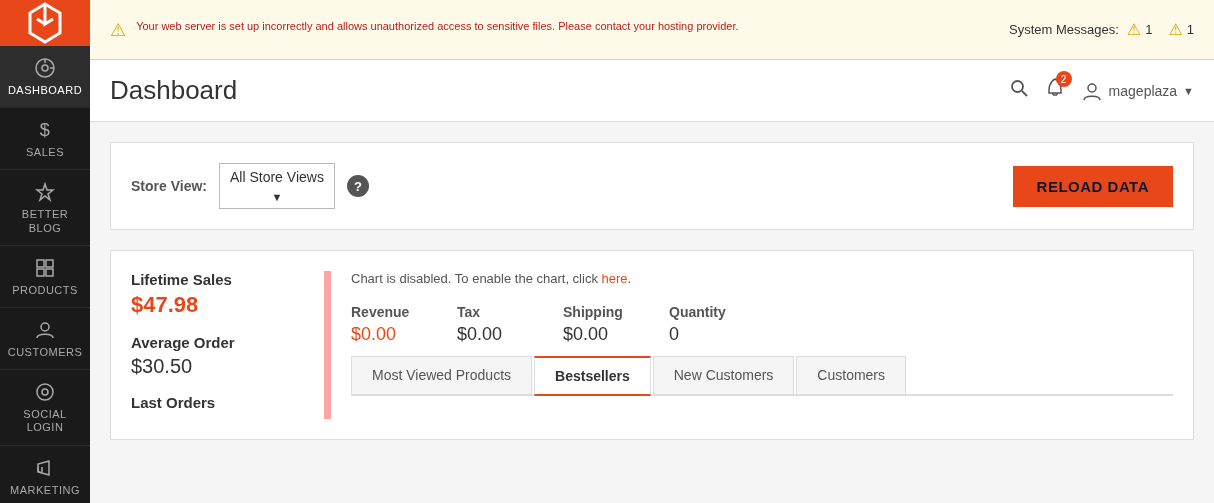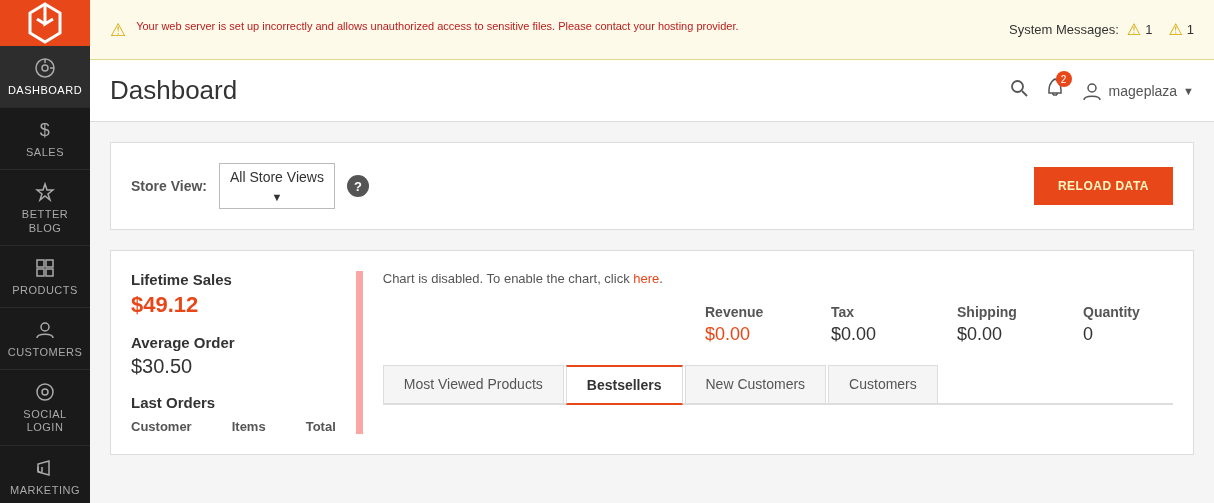--- a/index.html
+++ b/index.html
@@ -209,24 +209,24 @@
       color: #fff;
       display: flex;
       align-items: center;
       justify-content: center;
       font-size: 13px;
       font-weight: bold;
       cursor: pointer;
     }
     .reload-btn {
       background: #e84819;
-      color: #fef9c3;
+      color: #0f172a;
       border: none;
       padding: 12px 24px;
-      font-size: 12px;
+      font-size: 15px;
       font-weight: 600;
       cursor: pointer;
       text-transform: uppercase;
       letter-spacing: 0.5px;
     }
 
     
     .dashboard-body {
       display: flex;
       gap: 20px;
@@ -285,23 +285,22 @@
       font-size: 13px;
       color: #555;
       margin-bottom: 18px;
     }
     .chart-disabled-msg a {
       color: #e84819;
       text-decoration: none;
     }
     .metrics-row {
       display: flex;
-      gap: 36px;
-      margin-bottom: 20px;
-      justify-content: flex-end;
+      gap: 16px;
+      margin-bottom: 11px;
     }
     .metric-item {
       min-width: 90px;
     }
     .metric-label {
       font-size: 14px;
       font-weight: 600;
       color: #555;
       margin-bottom: 4px;
     }
@@ -482,29 +481,24 @@
         </div>
         <div class="help-icon">?</div>
       </div>
       <button class="reload-btn">Reload Data</button>
     </div>
 
     <div class="dashboard-body">
 
       <div class="stats-left">
         <div class="lifetime-sales-label">Lifetime Sales</div>
-        <div class="lifetime-sales-value">$49.12</div>
+        <div class="lifetime-sales-value">$47.98</div>
         <div class="avg-order-label">Average Order</div>
         <div class="avg-order-value">$30.50</div>
         <div class="last-orders-label">Last Orders</div>
-        <div class="last-orders-cols">
-          <span>Customer</span>
-          <span>Items</span>
-          <span>Total</span>
-        </div>
       </div>
 
       <div class="stats-right">
         <div class="chart-disabled-msg">
           <span>Chart is disabled. To enable the chart, click </span><a href="#">here</a>.
         </div>
 
         <div class="metrics-row">
           <div class="metric-item">
             <div class="metric-label">Revenue</div>

